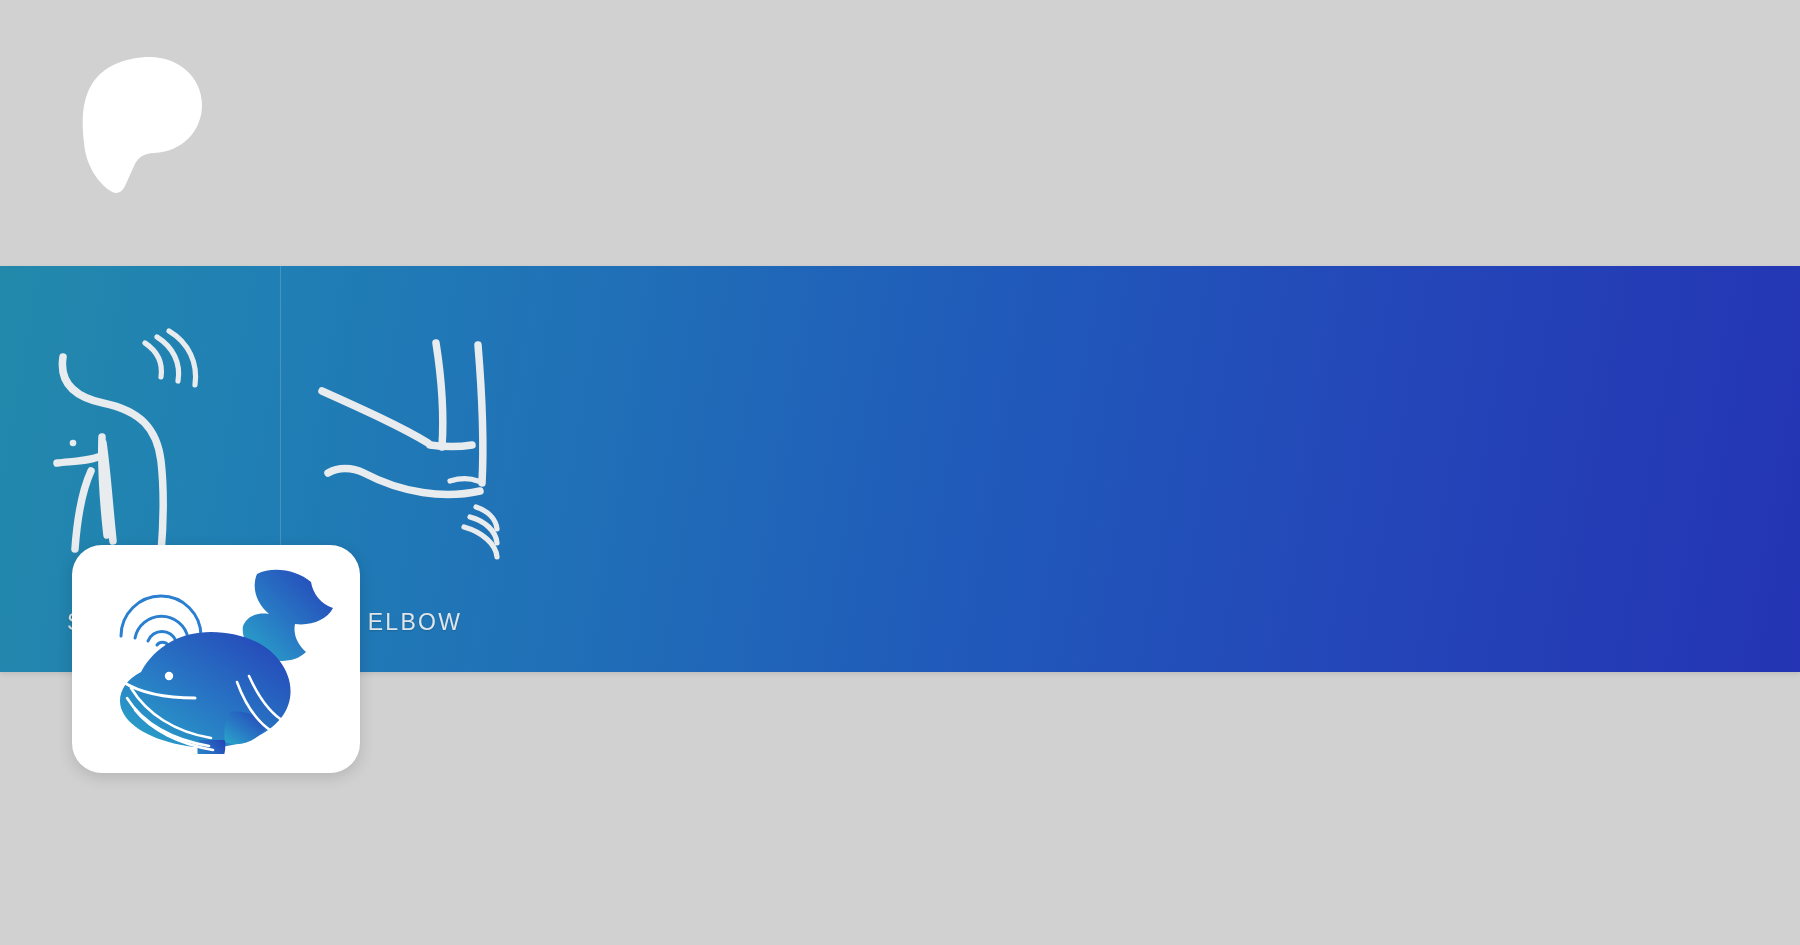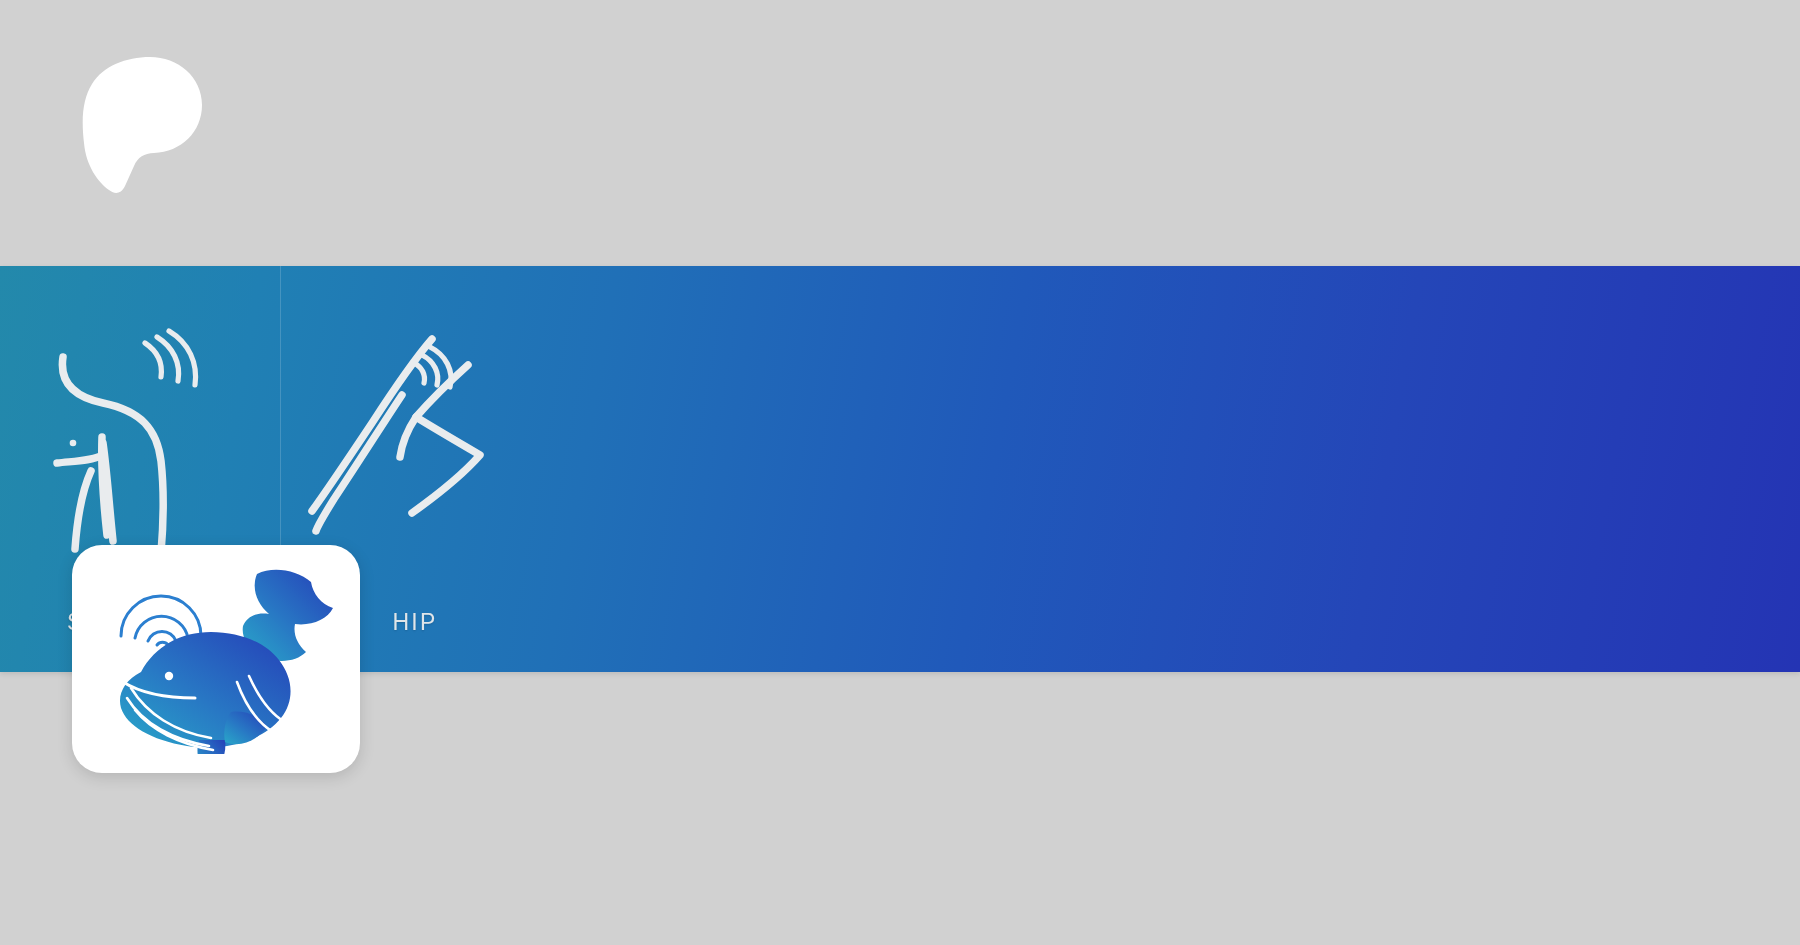--- a/index.html
+++ b/index.html
@@ -107,36 +107,38 @@
           <path class="ln" d="M46 150 C36 172 32 200 30 228"></path>
           <circle cx="28" cy="122" r="3.3" fill="#e9ecee"></circle>
           <path class="ln-thin" d="M100 22 C112 30 118 42 116 56"></path>
           <path class="ln-thin" d="M112 16 C128 26 136 42 133 60"></path>
           <path class="ln-thin" d="M124 10 C144 22 153 42 150 64"></path>
         </svg>
       </div>
       <div class="bp-label">SHOULDER</div>
     </div>
 
+    <div class="bp-card" style="width:268px">
+      <div class="bp-icon">
+        <svg width="210" height="250" viewBox="0 0 210 250" xmlns="http://www.w3.org/2000/svg">
+          <path class="ln" d="M12 70 C52 88 92 106 118 122"></path>
+          <path class="ln" d="M126 22 C132 60 134 96 132 126"></path>
+          <path class="ln" d="M120 124 C134 126 150 126 162 124"></path>
+          <path class="ln" d="M168 24 C172 72 174 124 172 162"></path>
+          <path class="ln" d="M18 152 C28 146 42 146 54 152 C92 172 134 178 170 170"></path>
+          <path class="ln-thin" d="M140 160 C150 157 160 157 168 160"></path>
+          <path class="ln-thin" d="M166 186 C178 190 186 198 187 208"></path>
+          <path class="ln-thin" d="M160 196 C175 200 186 210 187 222"></path>
+          <path class="ln-thin" d="M154 206 C172 211 186 223 187 236"></path>
+        </svg>
+      </div>
+      <div class="bp-label">ELBOW</div>
+    </div>
 
 
-    <div class="bp-card" style="width:268px">
-      <div class="bp-icon">
-        <svg width="250" height="250" viewBox="0 0 250 250" xmlns="http://www.w3.org/2000/svg">
-          <path class="ln" d="M142 18 C128 34 108 62 82 102 C58 138 38 168 22 190"></path>
-          <path class="ln" d="M112 74 C92 104 68 142 44 178 C34 194 28 204 26 210"></path>
-          <path class="ln" d="M178 44 C158 62 140 80 126 96 C142 106 166 120 190 134 C176 150 150 172 122 192"></path>
-          <path class="ln" d="M126 96 C118 108 112 122 110 136"></path>
-          <path class="ln-thin" d="M124 42 C132 46 136 54 134 62"></path>
-          <path class="ln-thin" d="M132 34 C144 40 150 52 147 64"></path>
-          <path class="ln-thin" d="M140 26 C156 34 164 50 160 66"></path>
-        </svg>
-      </div>
-      <div class="bp-label">HIP</div>
-    </div>
 
 
 
   </div>
 
   <div id="app-icon-card" title="Whale with sonar waves">
     <svg viewBox="0 0 250 190" xmlns="http://www.w3.org/2000/svg" aria-hidden="true">
       <defs>
         <linearGradient id="whaleGrad" x1="0" y1="1" x2="1" y2="0">
           <stop offset="0%" stop-color="#29a8c9"></stop>

